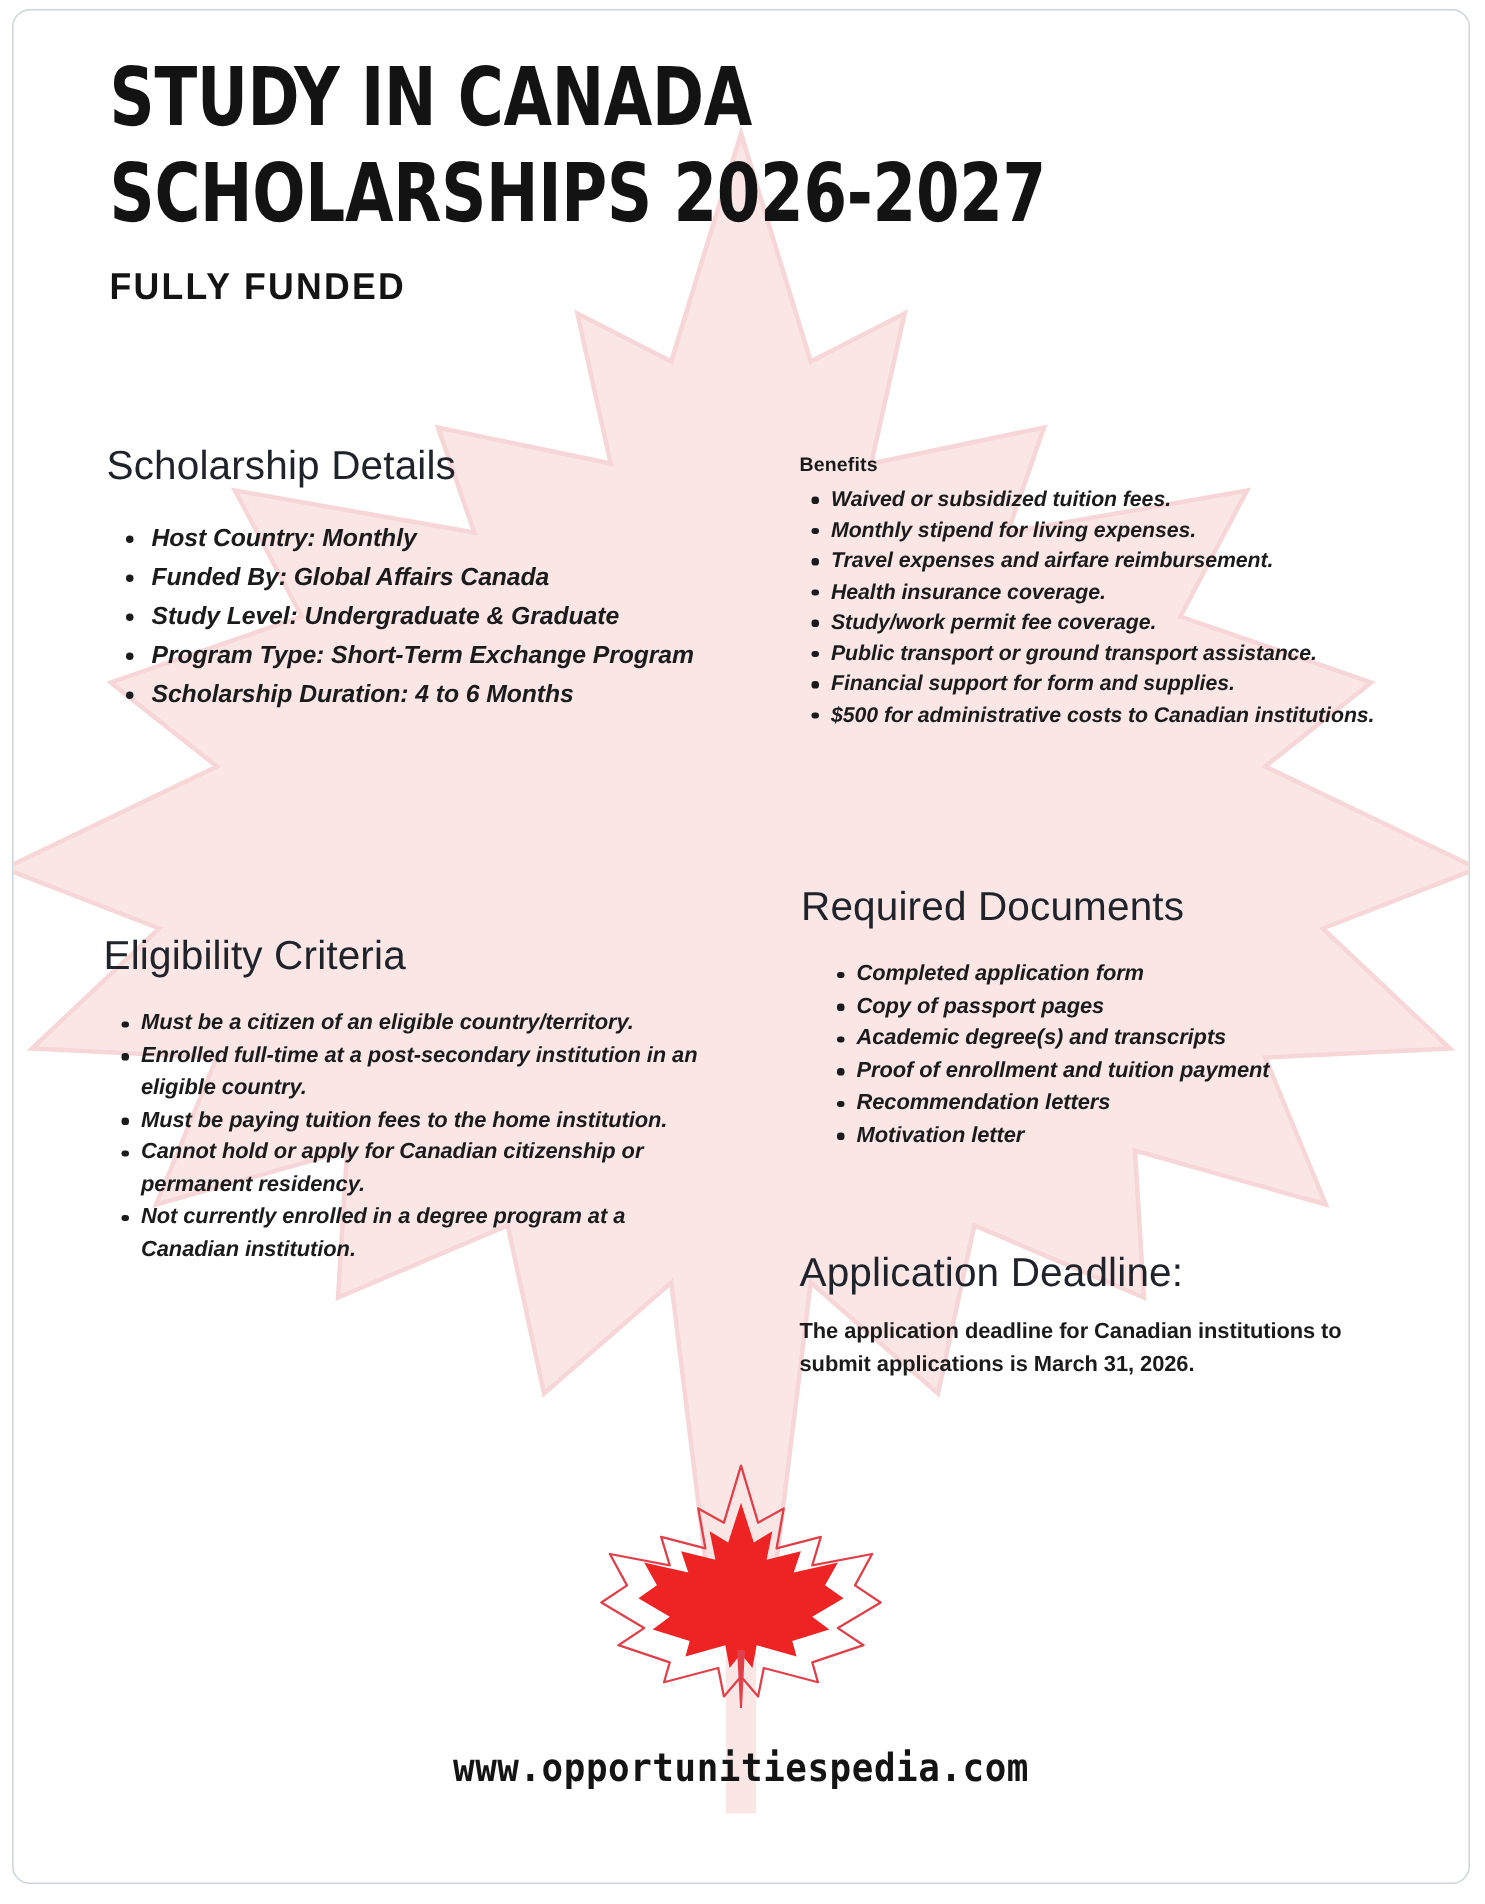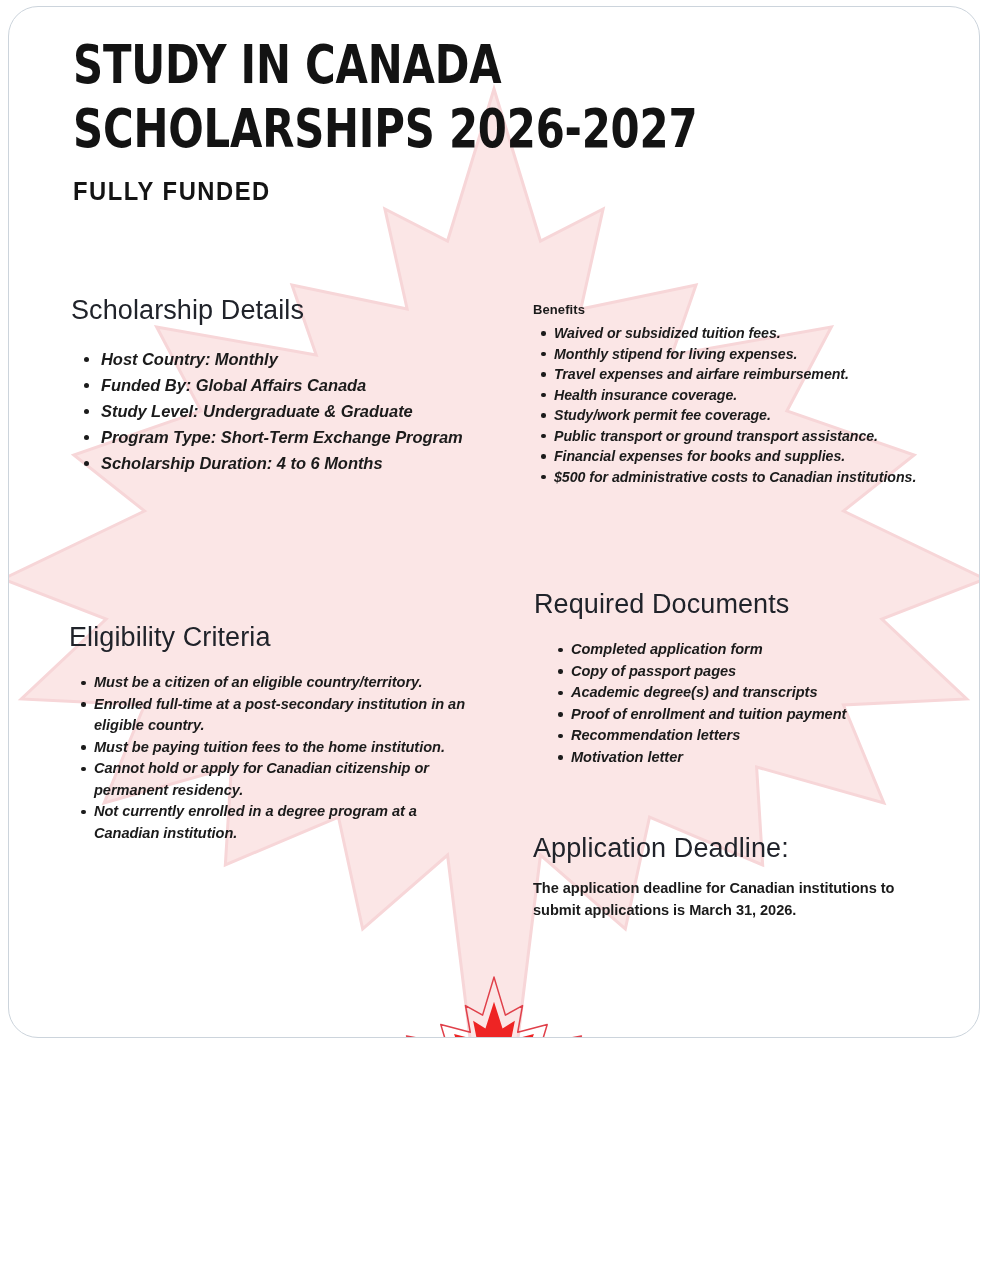--- a/index.html
+++ b/index.html
@@ -13,24 +13,24 @@
     overflow: hidden;
     font-family: "Liberation Sans", sans-serif;
     -webkit-font-smoothing: antialiased;
   }
 
   .poster-card {
     position: absolute;
     left: 8px;
     top: 6px;
     width: 972px;
-    height: 1032px;
+    height: 1250px;
     background: #ffffff;
     border: 1.5px solid #ccd4dc;
-    border-radius: 30px;
+    border-radius: 12px;
     box-sizing: border-box;
     overflow: hidden;
     padding-left: 28px;
   }
 
   
   .watermark {
     position: absolute;
     left: 50%;
     top: 52px;
@@ -256,21 +256,21 @@
 
     <div class="section" id="sec-benefits">
       <h2 class="head-bold">Benefits</h2>
       <ul class="bullets list-sm">
         <li>Waived or subsidized tuition fees.</li>
         <li>Monthly stipend for living expenses.</li>
         <li>Travel expenses and airfare reimbursement.</li>
         <li>Health insurance coverage.</li>
         <li>Study/work permit fee coverage.</li>
         <li>Public transport or ground transport assistance.</li>
-        <li>Financial expenses for books and supplies.</li>
+        <li>Financial support for form and supplies.</li>
         <li>$500 for administrative costs to Canadian institutions.</li>
       </ul>
     </div>
 
     <div class="section" id="sec-eligibility">
       <h2 class="head-light">Eligibility Criteria</h2>
       <ul class="bullets list-md">
         <li>Must be a citizen of an eligible country/territory.</li>
         <li>Enrolled full-time at a post-secondary institution in an eligible country.</li>
         <li>Must be paying tuition fees to the home institution.</li>

